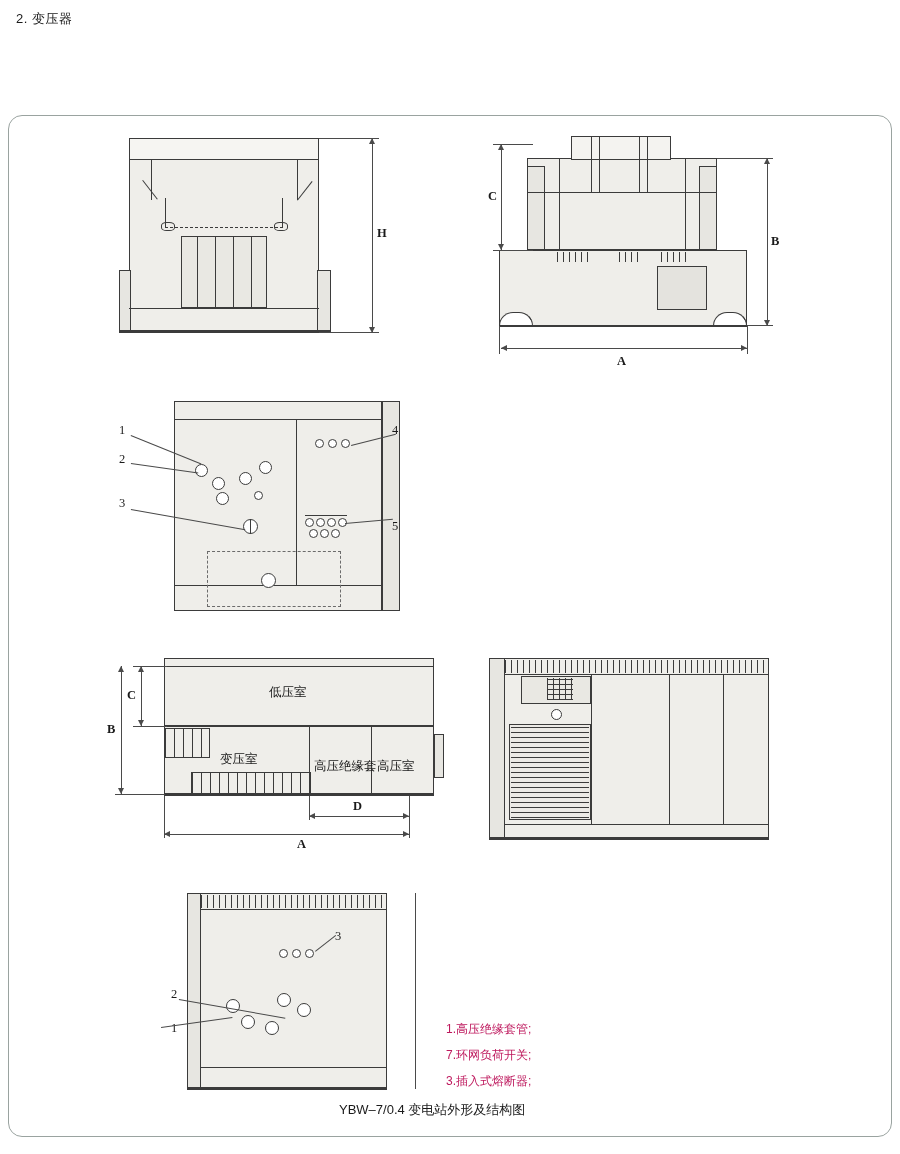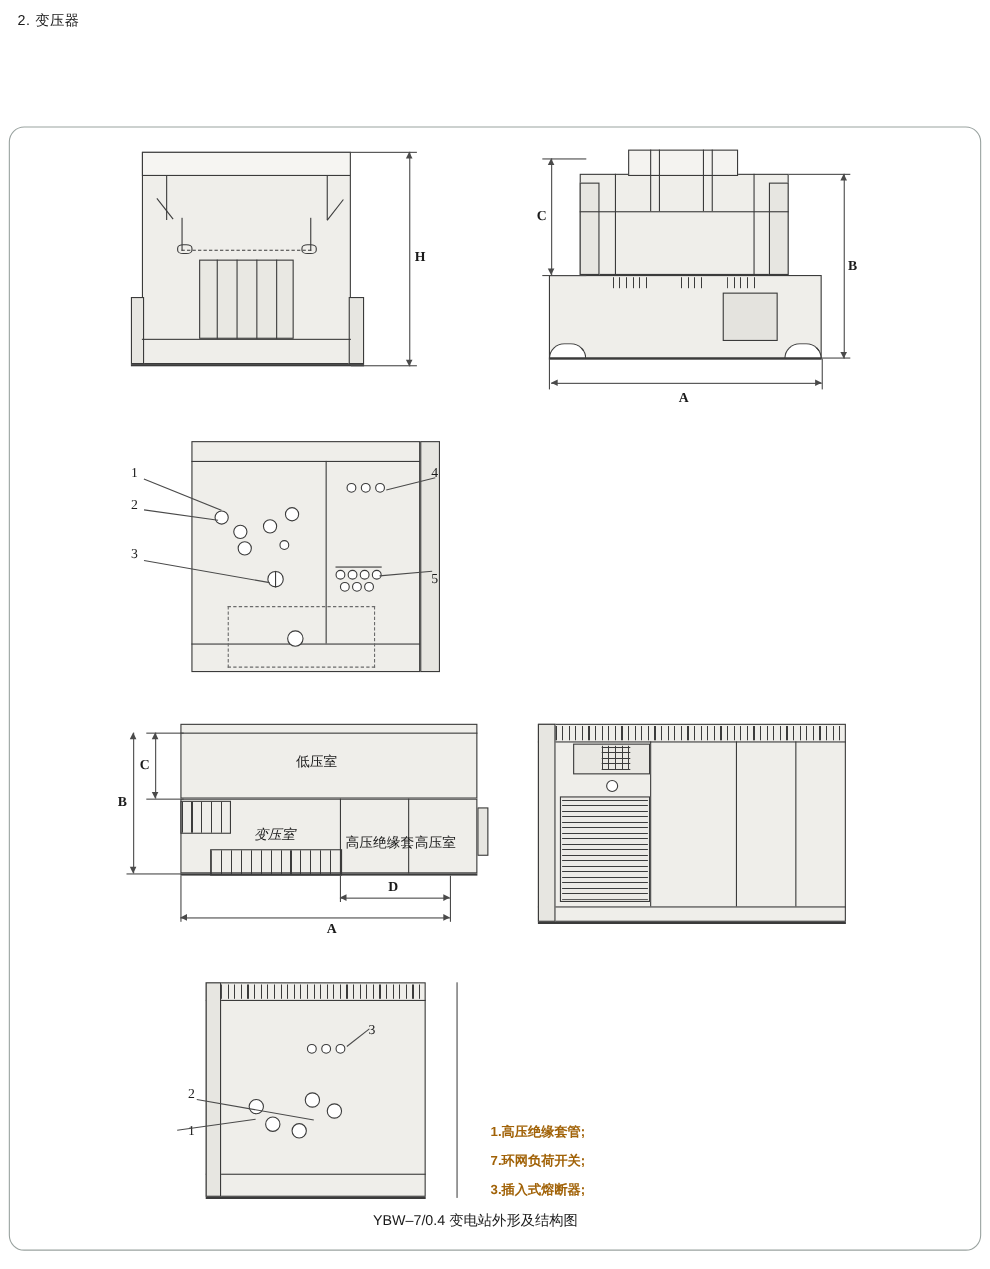--- a/index.html
+++ b/index.html
@@ -116,22 +116,21 @@
   .legend {
     position: absolute;
     font-size: 13px;
     line-height: 27px;
     color: #1a1a1a;
   }
   .legend2 {
     position: absolute;
     font-size: 12px;
     line-height: 26px;
-    color: #a16207;
-    font-weight: bold;
+    color: #be185d;
   }
   .caption {
     position: absolute;
     font-size: 13px;
     color: #1a1a1a;
   }
   .hatch {
     position: absolute;
     background-image:
       repeating-linear-gradient(90deg, #3b3b3b 0 1px, transparent 1px 6px);
@@ -307,21 +306,21 @@
 
     <div class="dwg" style="left:110px; top:530px; width:350px; height:215px;">
 
       <div class="fillbox" style="left:45px; top:12px; width:270px; height:68px;"></div>
       <div class="ln hl" style="left:45px; top:20px; width:270px;"></div>
       <div class="label-cn" style="left:150px; top:38px;">低压室</div>
 
       <div class="fillbox" style="left:45px; top:80px; width:270px; height:68px;"></div>
       <div class="ln vl" style="left:190px; top:80px; height:68px;"></div>
       <div class="ln vl" style="left:252px; top:80px; height:68px;"></div>
-      <div class="label-cn" style="left:112px; top:105px;font-style:italic;">变压室</div>
+      <div class="label-cn" style="left:101px; top:105px;">变压室</div>
       <div class="label-cn" style="left:195px; top:112px;">高压绝缘套</div>
       <div class="label-cn" style="left:258px; top:112px;">高压室</div>
 
       <div class="greybox" style="left:315px; top:88px; width:10px; height:44px;"></div>
 
       <div class="vfins" style="left:45px; top:82px; width:44px; height:28px; border:1px solid #3b3b3b;"></div>
 
       <div class="vfins" style="left:72px; top:126px; width:118px; height:22px; border:1px solid #3b3b3b;"></div>
       <div class="ln hl" style="left:45px; top:148px; width:270px; height:2px;"></div>
 

